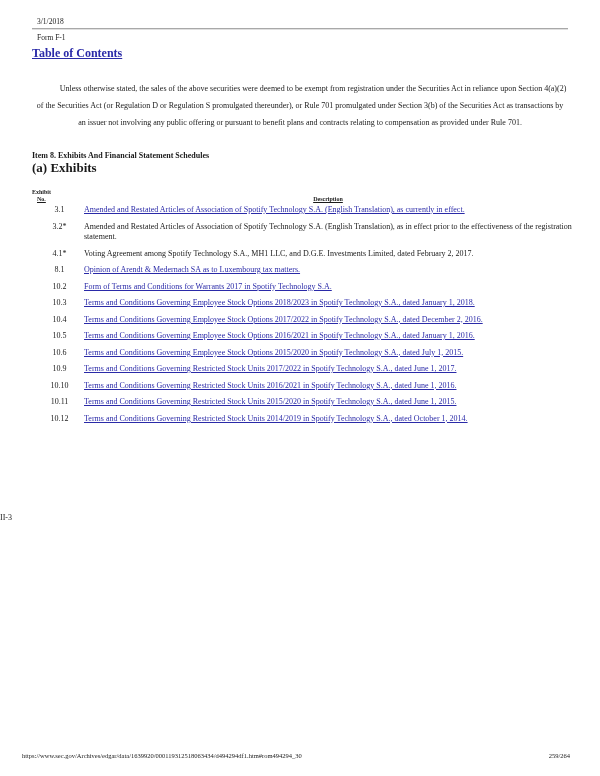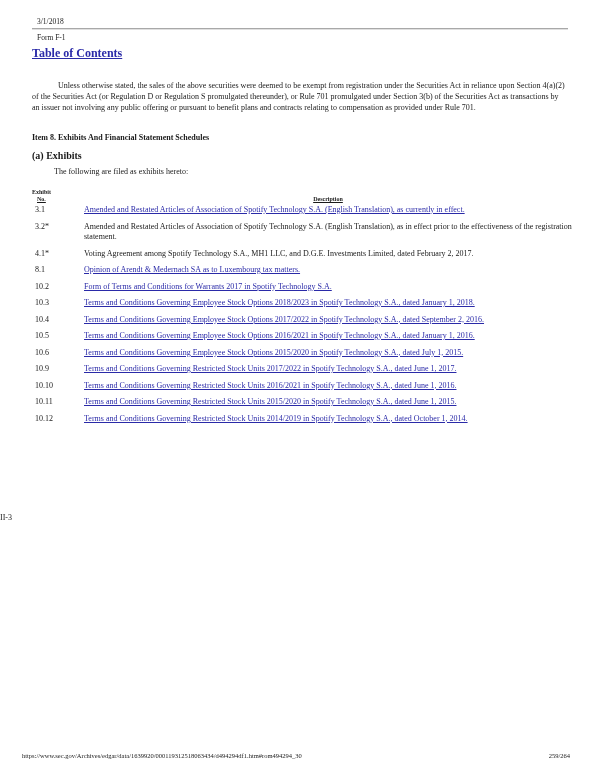--- a/index.html
+++ b/index.html
@@ -46,31 +46,31 @@
       text-decoration: underline;
     }
     .toc-link {
       font-size: 12px;
       font-weight: bold;
       display: inline-block;
     }
     .para {
       margin-top: 19px;
       font-size: 8px;
-      line-height: 11px;
+      line-height: 17px;
       text-indent: 26px;
+      text-align: center;
     }
     .item-heading {
       margin-top: 20px;
       font-size: 8px;
       font-weight: bold;
     }
     .sub-heading {
-      margin-top: 8px;
-      font-size: 10px;
+      font-size: 13px;
       font-weight: bold;
     }
     .intro {
       margin-top: 6px;
       font-size: 8px;
       padding-left: 22px;
     }
     table.exhibits {
       margin-top: 13px;
       border-collapse: collapse;
@@ -96,20 +96,21 @@
     th.col-desc span { text-decoration: underline; }
     table.exhibits td {
       vertical-align: top;
       padding: 0 0 6px 0;
       line-height: 10.5px;
     }
     table.exhibits tr.first td { padding-top: 2px; }
     td.num {
       padding-left: 3px !important;
       color: #1a1a1a;
+      text-align: center;
     }
     .page-num {
       position: absolute;
       top: 513px;
       left: 0;
       right: 0;
       font-size: 8px;
     }
     .print-footer {
       position: absolute;
@@ -130,21 +131,20 @@
 </div>
 <div class="hr"></div>
 
 <div class="content">
   <a class="toc-link">Table of Contents</a>
 
   <div class="para">Unless otherwise stated, the sales of the above securities were deemed to be exempt from registration under the Securities Act in reliance upon Section 4(a)(2) of the Securities Act (or Regulation D or Regulation S promulgated thereunder), or Rule 701 promulgated under Section 3(b) of the Securities Act as transactions by an issuer not involving any public offering or pursuant to benefit plans and contracts relating to compensation as provided under Rule 701.</div>
 
   <div class="item-heading">Item 8. Exhibits And Financial Statement Schedules</div>
   <div class="sub-heading">(a) Exhibits</div>
-  <div class="intro">The following are filed as exhibits hereto:</div>
 
   <table class="exhibits">
     <thead>
       <tr>
         <th class="col-no">
           <div>Exhibit</div>
           <div class="u">No.</div>
         </th>
         <th class="col-desc">
           <span>Description</span>
@@ -171,21 +171,21 @@
         <tr>
           <td class="num">10.2</td>
           <td><a class="link">Form of Terms and Conditions for Warrants 2017 in Spotify Technology S.A.</a></td>
         </tr>
         <tr>
           <td class="num">10.3</td>
           <td><a class="link">Terms and Conditions Governing Employee Stock Options 2018/2023 in Spotify Technology S.A., dated January 1, 2018.</a></td>
         </tr>
         <tr>
           <td class="num">10.4</td>
-          <td><a class="link">Terms and Conditions Governing Employee Stock Options 2017/2022 in Spotify Technology S.A., dated September 2, 2016.</a></td>
+          <td><a class="link">Terms and Conditions Governing Employee Stock Options 2017/2022 in Spotify Technology S.A., dated December 2, 2016.</a></td>
         </tr>
         <tr>
           <td class="num">10.5</td>
           <td><a class="link">Terms and Conditions Governing Employee Stock Options 2016/2021 in Spotify Technology S.A., dated January 1, 2016.</a></td>
         </tr>
         <tr>
           <td class="num">10.6</td>
           <td><a class="link">Terms and Conditions Governing Employee Stock Options 2015/2020 in Spotify Technology S.A., dated July 1, 2015.</a></td>
         </tr>
         <tr>

